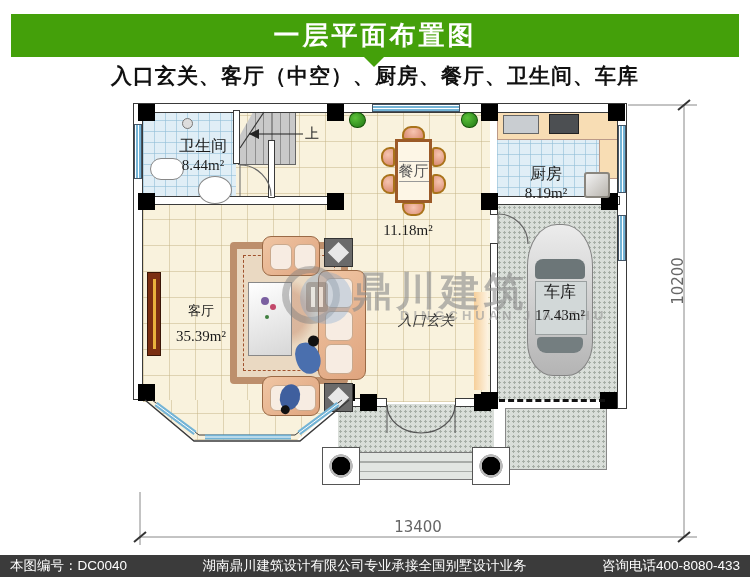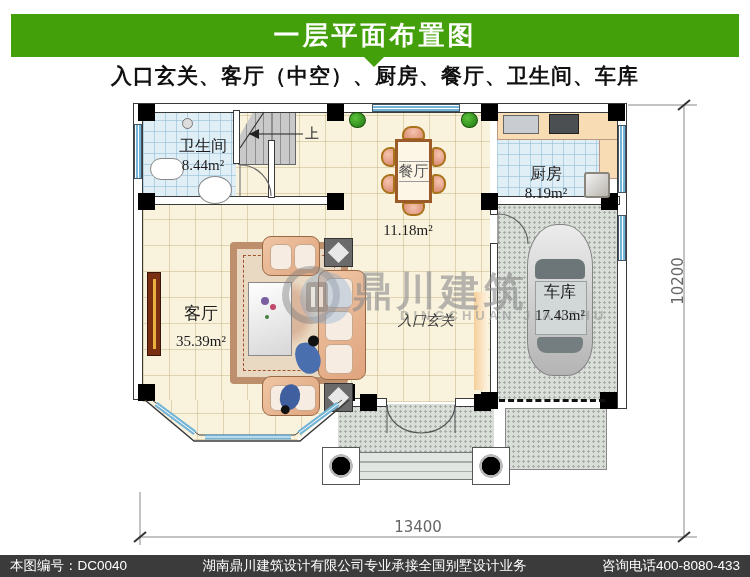--- a/index.html
+++ b/index.html
@@ -258,21 +258,21 @@
   <div class="abs rlabel" style="left:158px;top:130px;width:90px;">
     <div class="rname">卫生间</div>
     <div class="rarea">8.44m²</div>
   </div>
   <div class="abs rlabel rarea" style="left:368px;top:216px;width:80px;">11.18m²</div>
   <div class="abs rlabel" style="left:505px;top:158px;width:82px;">
     <div class="rname">厨房</div>
     <div class="rarea">8.19m²</div>
   </div>
   <div class="abs rlabel" style="left:156px;top:296px;width:90px;">
-    <div class="rname" style="font-size:17px;">客厅</div>
+    <div class="rname" style="font-size:13px;">客厅</div>
     <div class="rarea" style="margin-top:8px;">35.39m²</div>
   </div>
   <div class="abs rlabel" style="left:523px;top:276px;width:74px;">
     <div class="rname">车库</div>
     <div class="rarea" style="margin-top:4px;">17.43m²</div>
   </div>
   <div class="abs rlabel" style="left:383px;top:306px;width:86px;font-size:14px;font-style:italic;color:#333;">入口玄关</div>
 
   <div class="abs dimtxt" style="left:378px;top:518px;width:80px;">13400</div>
   <div class="abs dimtxt" style="left:648px;top:272px;width:60px;transform:rotate(-90deg);">10200</div>

